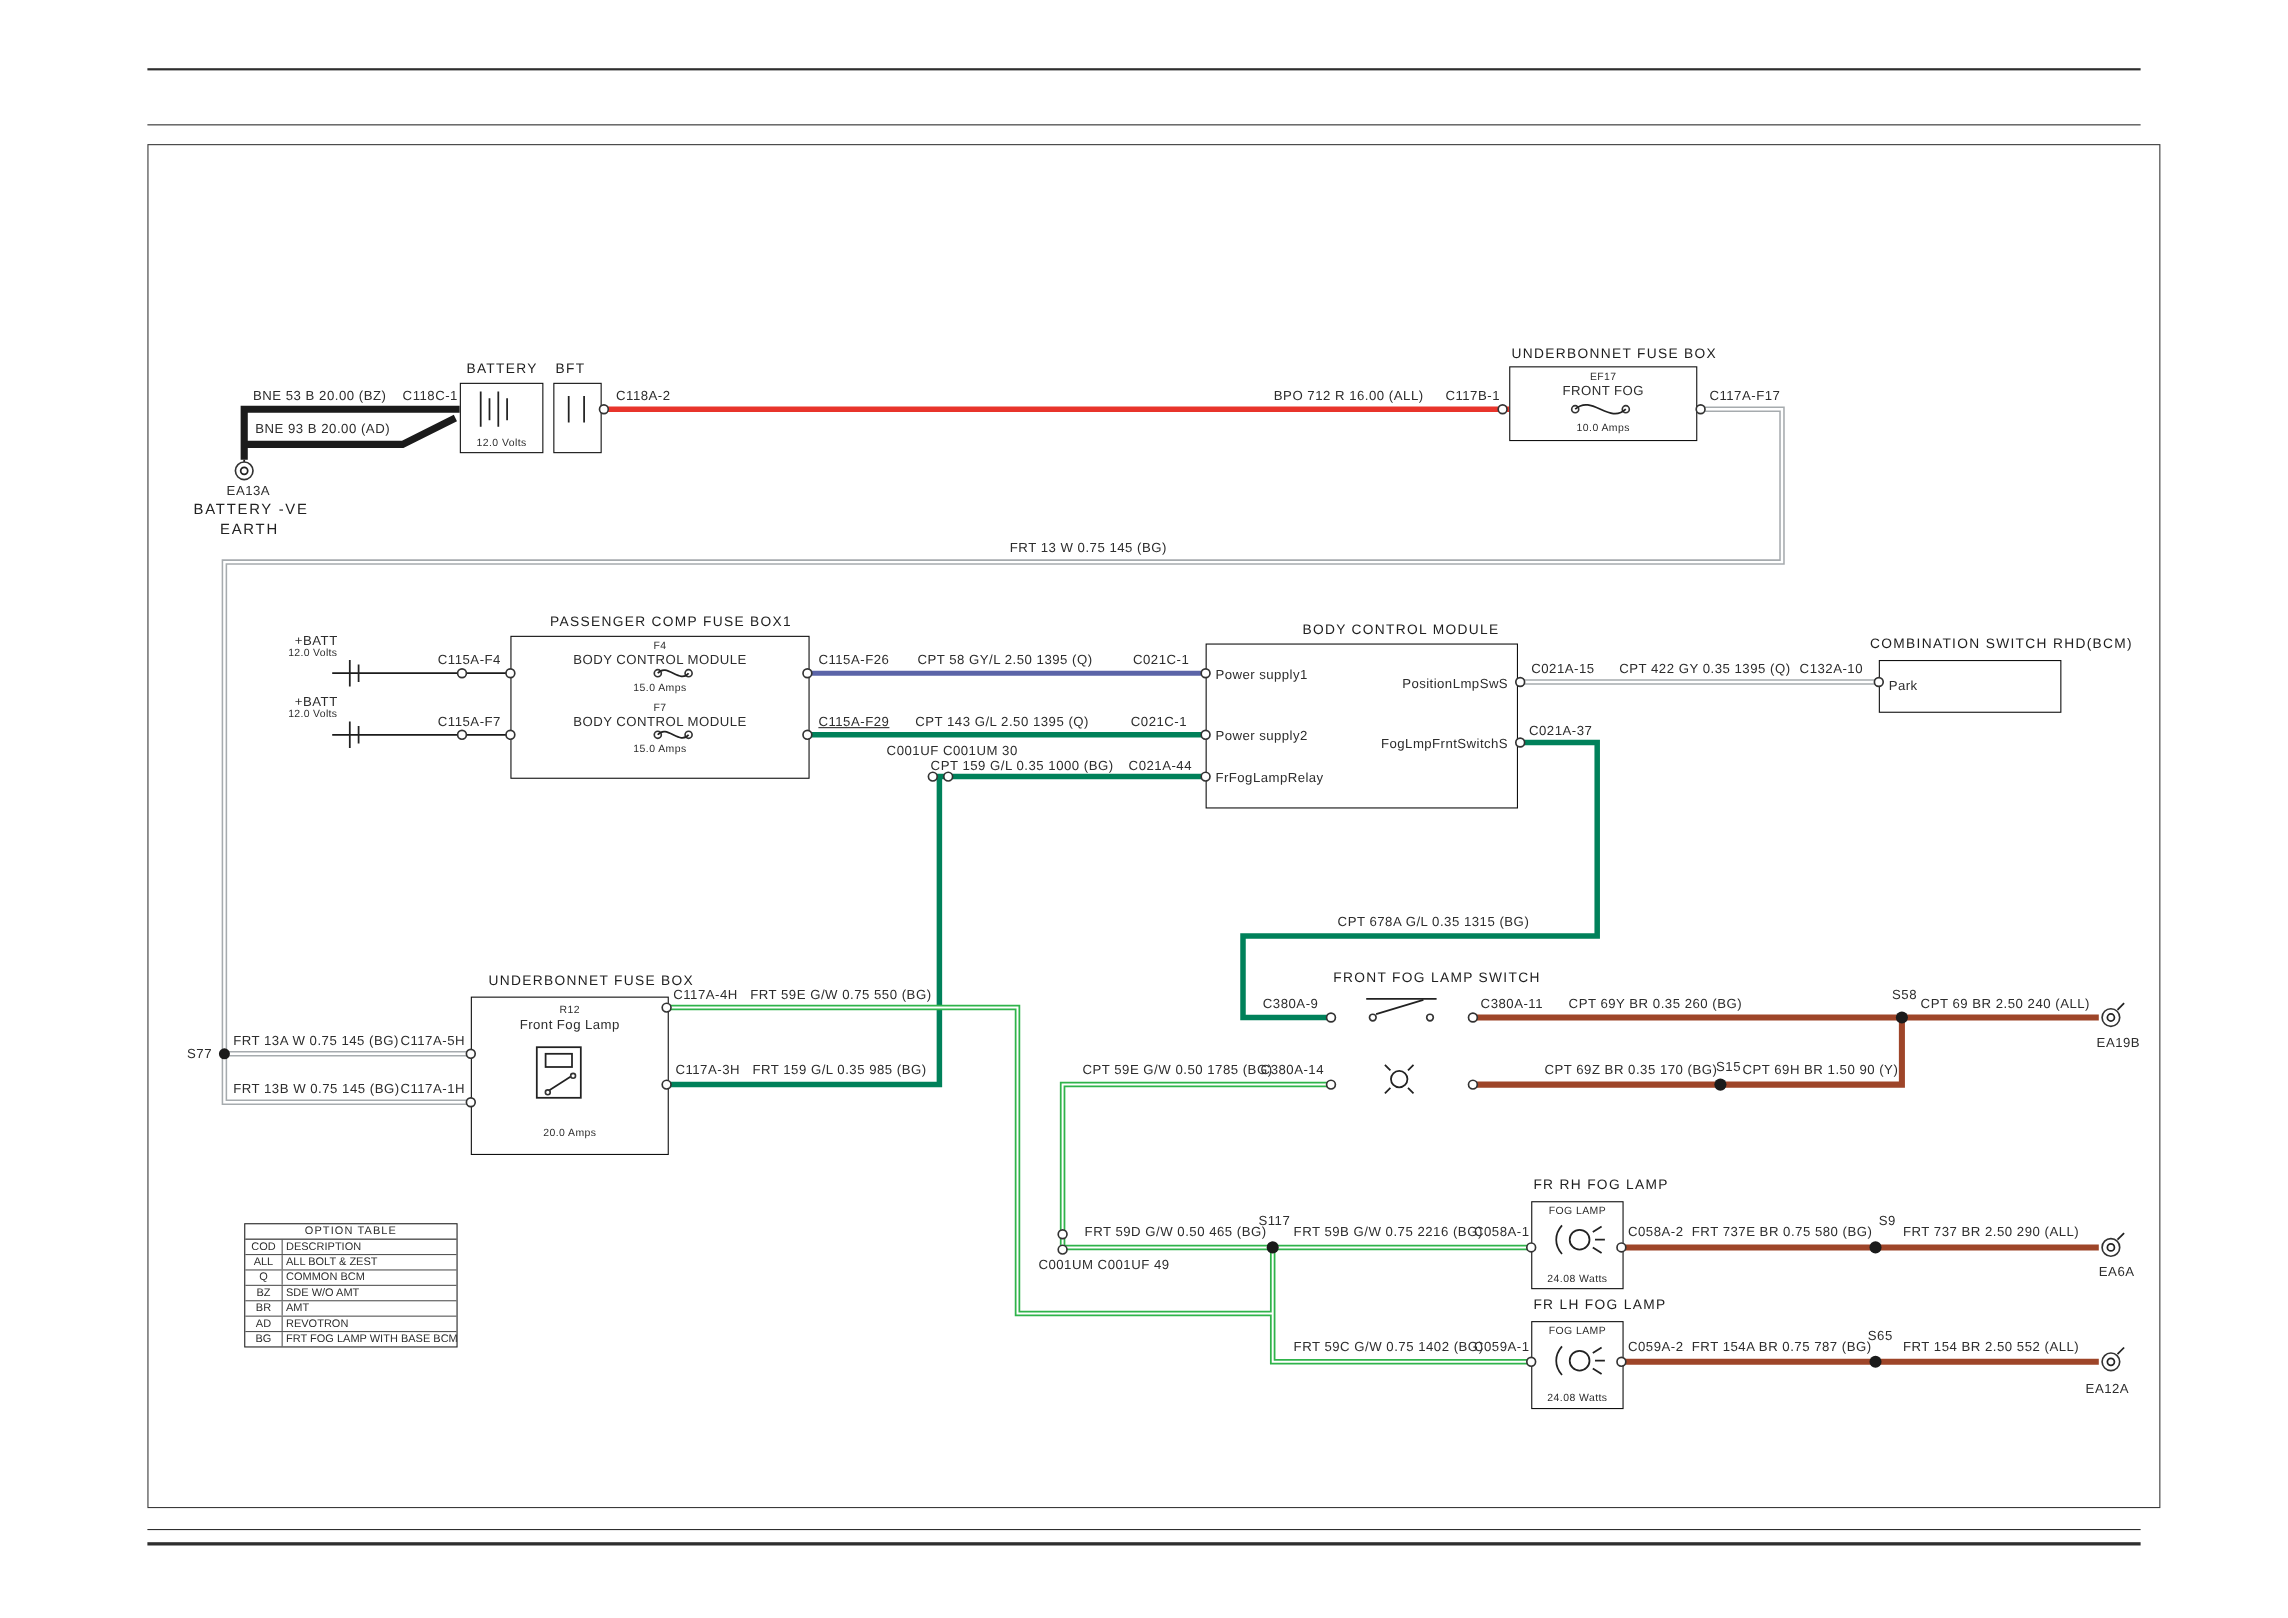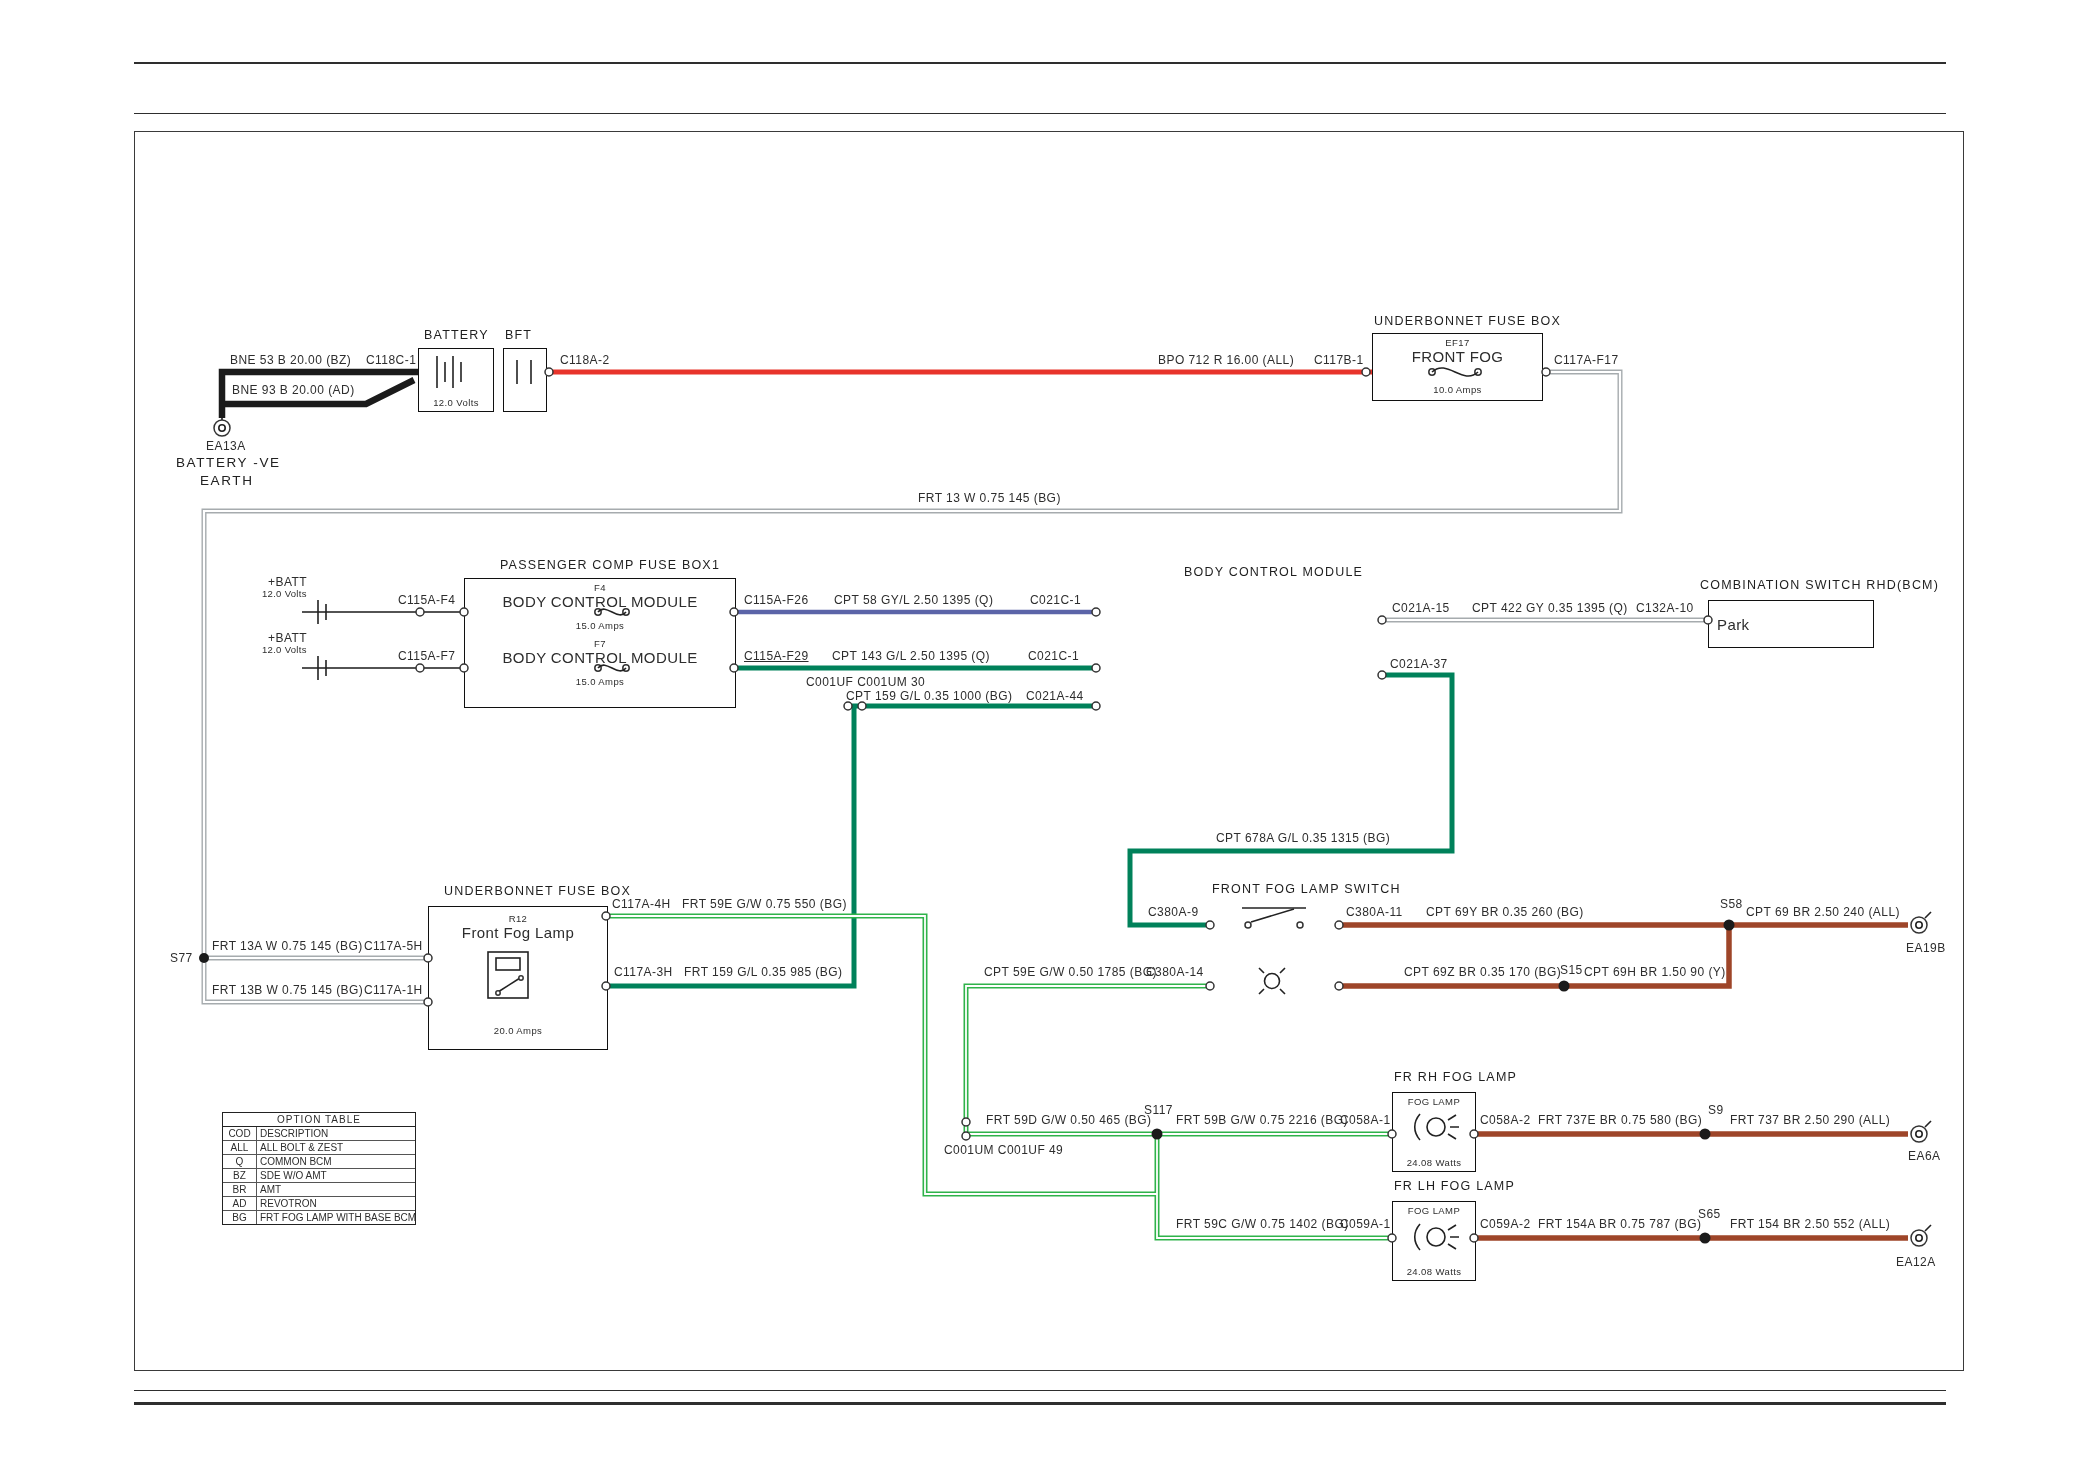--- a/index.html
+++ b/index.html
@@ -9,21 +9,21 @@
   .frame{position:absolute;border:1.6px solid #3a3a3a;z-index:0;}
   svg.layer{position:absolute;left:0;top:0;pointer-events:none;}
   #wires{z-index:1;}
   #symbols{z-index:3;}
   #labels{position:absolute;inset:0;z-index:4;}
   .lbl{position:absolute;white-space:nowrap;font-size:12px;letter-spacing:.45px;color:#2d2d2d;line-height:1.1;}
   .lbl.big{font-size:13.5px;letter-spacing:1.6px;color:#222;}
   .lbl.sm{font-size:9.5px;letter-spacing:.3px;}
   .lbl.title{font-size:12.5px;letter-spacing:1.2px;color:#1f1f1f;}
   .box{position:absolute;border:1.7px solid #101010;background:#fff;z-index:2;}
-  .in{position:absolute;white-space:nowrap;font-size:15px;letter-spacing:.4px;color:#2d2d2d;}
+  .in{position:absolute;white-space:nowrap;font-size:12px;letter-spacing:.4px;color:#2d2d2d;}
   .in.ctr{left:0;right:0;text-align:center;}
   .in.sm{font-size:9.5px;}
   .in.rt{text-align:right;}
   .opt{position:absolute;border:1.4px solid #222;background:#fff;z-index:2;font-size:10px;color:#2d2d2d;}
   .opt-title{text-align:center;border-bottom:1px solid #222;padding:1px 0;letter-spacing:1px;}
   .ot-row{display:grid;grid-template-columns:34px 1fr;border-bottom:1px solid #555;}
   .ot-row:last-child{border-bottom:none;}
   .ot-c1{border-right:1px solid #555;text-align:center;padding:1px 2px;}
   .ot-c2{padding:1px 3px;white-space:nowrap;}
   
@@ -89,20 +89,27 @@
   <div class="box" style="left:464px;top:578px;width:270px;height:128px">
     <span class="in ctr sm" style="top:3px">F4</span>
     <span class="in ctr" style="top:14px">BODY CONTROL MODULE</span>
     <span class="in ctr sm" style="top:41px">15.0 Amps</span>
     <span class="in ctr sm" style="top:59px">F7</span>
     <span class="in ctr" style="top:70px">BODY CONTROL MODULE</span>
     <span class="in ctr sm" style="top:97px">15.0 Amps</span>
   </div>
 
   <span class="lbl title" style="left:1184px;top:566px">BODY CONTROL MODULE</span>
+  <div class="box" style="left:1096px;top:585px;width:282px;height:148px">
+    <span class="in" style="left:8px;top:20px">Power supply1</span>
+    <span class="in" style="left:8px;top:76px">Power supply2</span>
+    <span class="in" style="left:8px;top:114px">FrFogLampRelay</span>
+    <span class="in rt" style="right:8px;top:28px">PositionLmpSwS</span>
+    <span class="in rt" style="right:8px;top:83px">FogLmpFrntSwitchS</span>
+  </div>
 
   <span class="lbl title" style="left:1700px;top:579px">COMBINATION SWITCH RHD(BCM)</span>
   <div class="box" style="left:1708px;top:600px;width:164px;height:46px">
     <span class="in" style="left:8px;top:15px">Park</span>
   </div>
 
   <span class="lbl title" style="left:444px;top:885px">UNDERBONNET FUSE BOX</span>
   <div class="box" style="left:428px;top:906px;width:178px;height:142px">
     <span class="in ctr sm" style="top:6px">R12</span>
     <span class="in ctr" style="top:17px">Front Fog Lamp</span>

